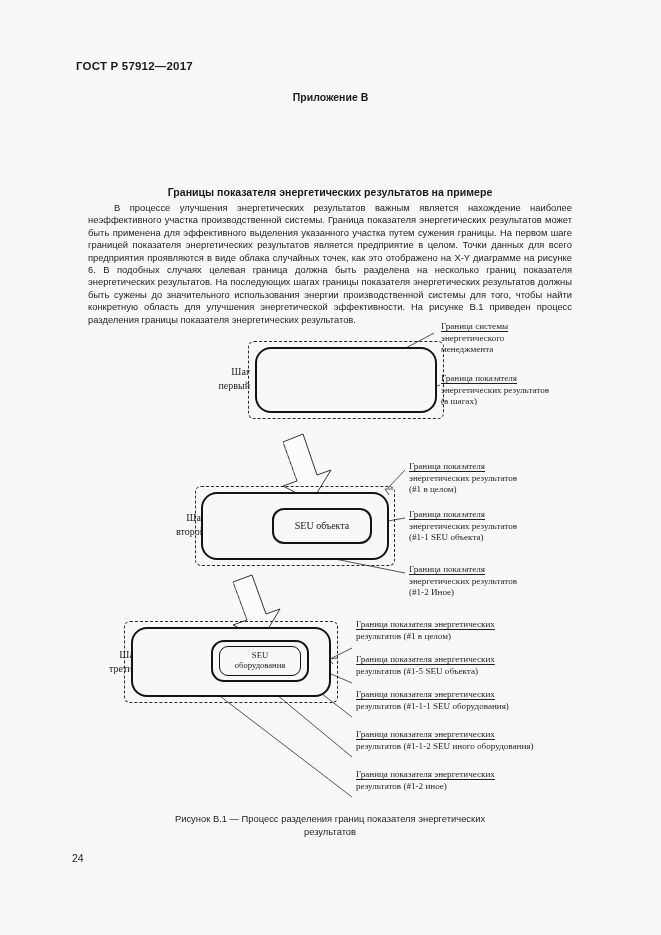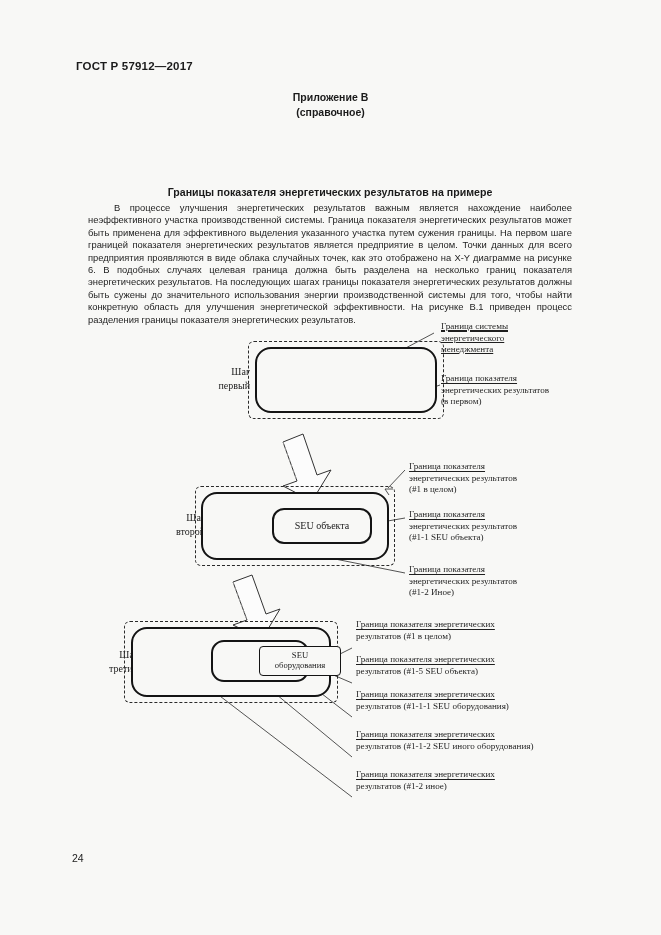--- a/index.html
+++ b/index.html
@@ -119,21 +119,21 @@
     background: #f8f8f6;
     display: flex;
     align-items: center;
     justify-content: center;
     text-align: center;
     font-family: "Liberation Serif", serif;
     font-size: 10px;
     line-height: 11.5px;
     color: #1a1a1a;
   }
-  .seu-box.small { border-width: 1.8px; border-radius: 4px; font-size: 8.6px; line-height: 9.8px; margin-left: 40px; }
+  .seu-box.small { border-width: 1.8px; border-radius: 9px; font-size: 8.6px; line-height: 9.8px; }
 
   
   .callout {
     position: absolute;
     font-family: "Liberation Serif", serif;
     font-size: 9.1px;
     line-height: 11.6px;
     color: #1f1f1f;
     white-space: nowrap;
   }
@@ -174,21 +174,20 @@
 </head>
 <body>
 
 <div id="page">
   <div class="sheet"></div>
 
   <div class="std-no">ГОСТ Р 57912—2017</div>
 
   <div class="annex">
     <div>Приложение В</div>
-    <div class="l2">(справочное)</div>
   </div>
 
   <div class="doc-title">
     <div>Границы показателя энергетических результатов на примере</div>
   </div>
 
   <div class="body-text">
     <p>В процессе улучшения энергетических результатов важным является нахождение наиболее неэффективного участка производственной системы. Граница показателя энергетических результатов может быть применена для эффективного выделения указанного участка путем сужения границы. На первом шаге границей показателя энергетических результатов является предприятие в целом. Точки данных для всего предприятия проявляются в виде облака случайных точек, как это отображено на X-Y диаграмме на рисунке 6. В подобных случаях целевая граница должна быть разделена на несколько границ показателя энергетических результатов. На последующих шагах границы показателя энергетических результатов должны быть сужены до значительного использования энергии производственной системы для того, чтобы найти конкретную область для улучшения энергетической эффективности. На рисунке В.1 приведен процесс разделения границы показателя энергетических результатов.</p>
   </div>
 
@@ -236,29 +235,29 @@
       </g>
     </svg>
 
     <div class="step-label" style="left:190px; top:60px; width:60px;">
       <div>Шаг</div>
       <div>первый</div>
     </div>
     <div class="dashed-box" style="left:248px; top:36px; width:196px; height:78px;"></div>
     <div class="solid-box inner-line" style="left:255px; top:42px; width:182px; height:66px;"></div>
 
-    <div class="callout" style="left:441px; top:16px;text-decoration:underline;">
+    <div class="callout" style="left:441px; top:16px;">
       <div class="u">Граница системы</div>
       <div>энергетического</div>
       <div>менеджмента</div>
     </div>
     <div class="callout" style="left:441px; top:68px;">
       <div class="u">Граница показателя</div>
       <div>энергетических результатов</div>
-      <div>(в первом)</div>
+      <div>(в шагах)</div>
     </div>
 
     <div class="step-label" style="left:145px; top:206px; width:60px;">
       <div>Шаг</div>
       <div>второй</div>
     </div>
     <div class="dashed-box" style="left:195px; top:181px; width:200px; height:80px;"></div>
     <div class="solid-box inner-line" style="left:201px; top:187px; width:188px; height:68px;"></div>
     <div class="seu-box" style="left:272px; top:203px; width:100px; height:36px;">
       <span>SEU объекта</span>
@@ -310,15 +309,19 @@
       <div class="u">Граница показателя энергетических</div>
       <div>результатов (#1-1-2 SEU иного оборудования)</div>
     </div>
     <div class="callout" style="left:356px; top:464px;">
       <div class="u">Граница показателя энергетических</div>
       <div>результатов (#1-2 иное)</div>
     </div>
 
   </div>
 
+  <div class="fig-caption">
+    <div>Рисунок В.1 — Процесс разделения границ показателя энергетических</div>
+    <div>результатов</div>
+  </div>
 
   <div class="page-num">24</div>
 </div>
 
 </body></html>

